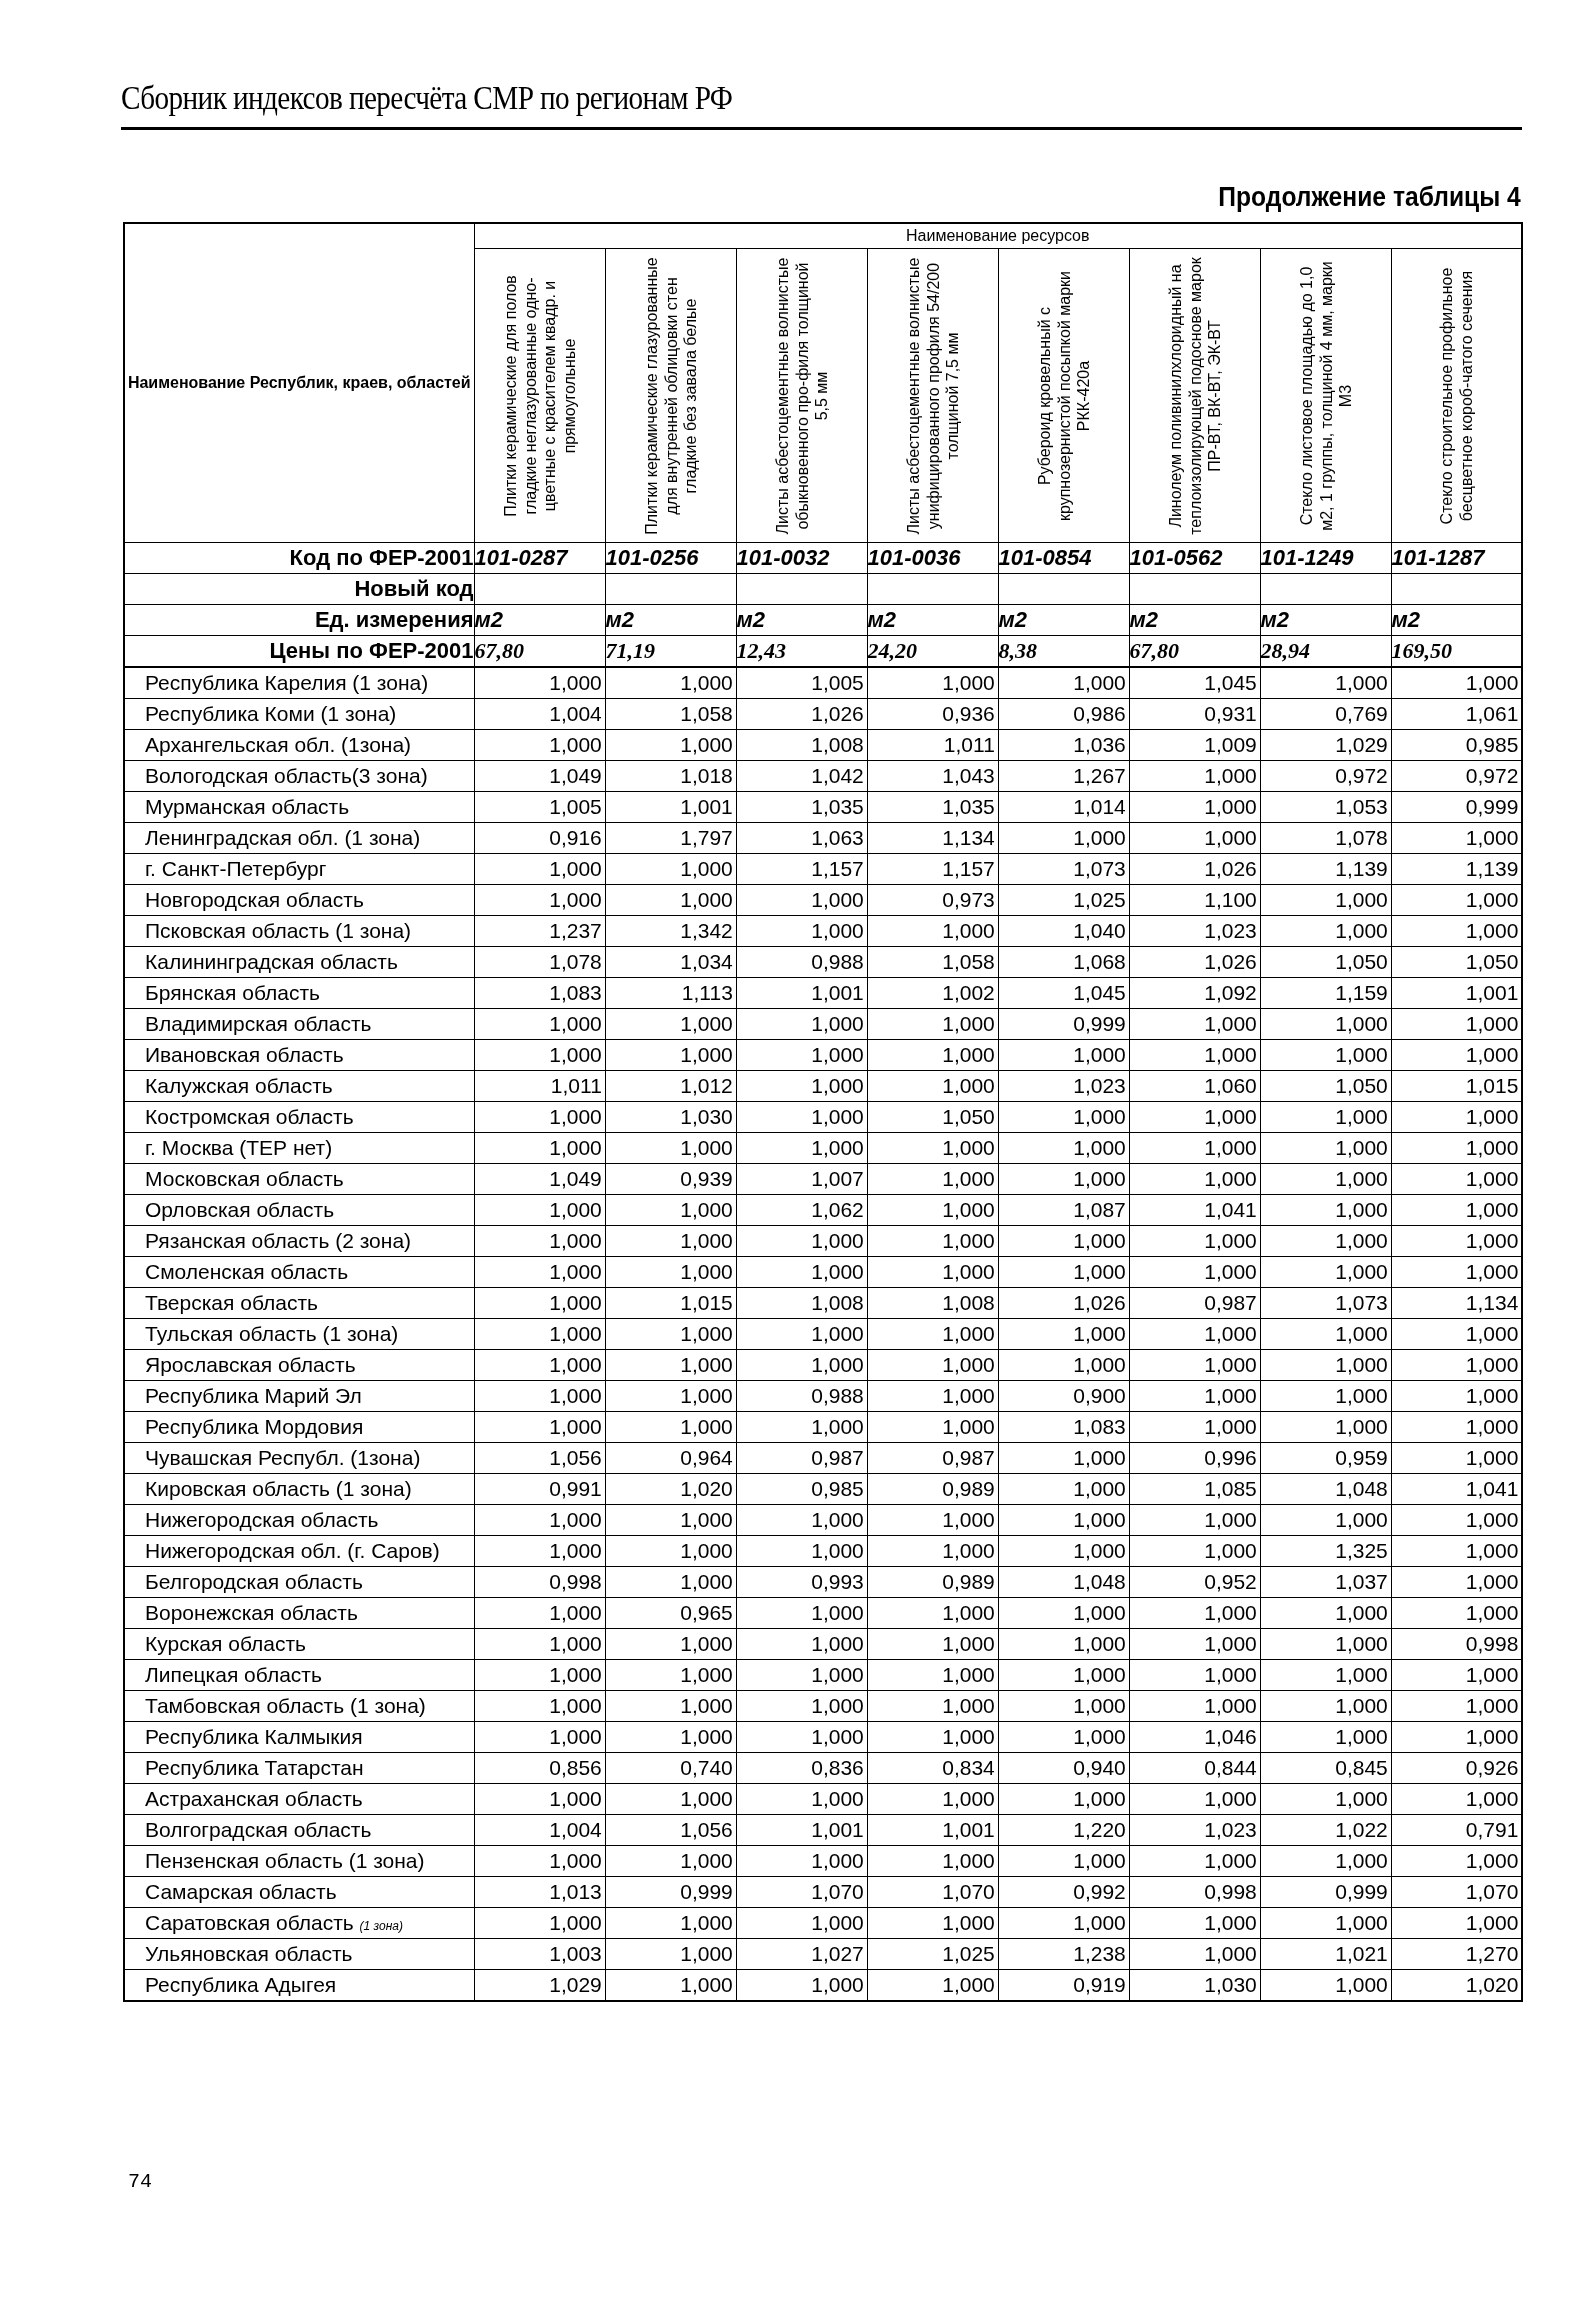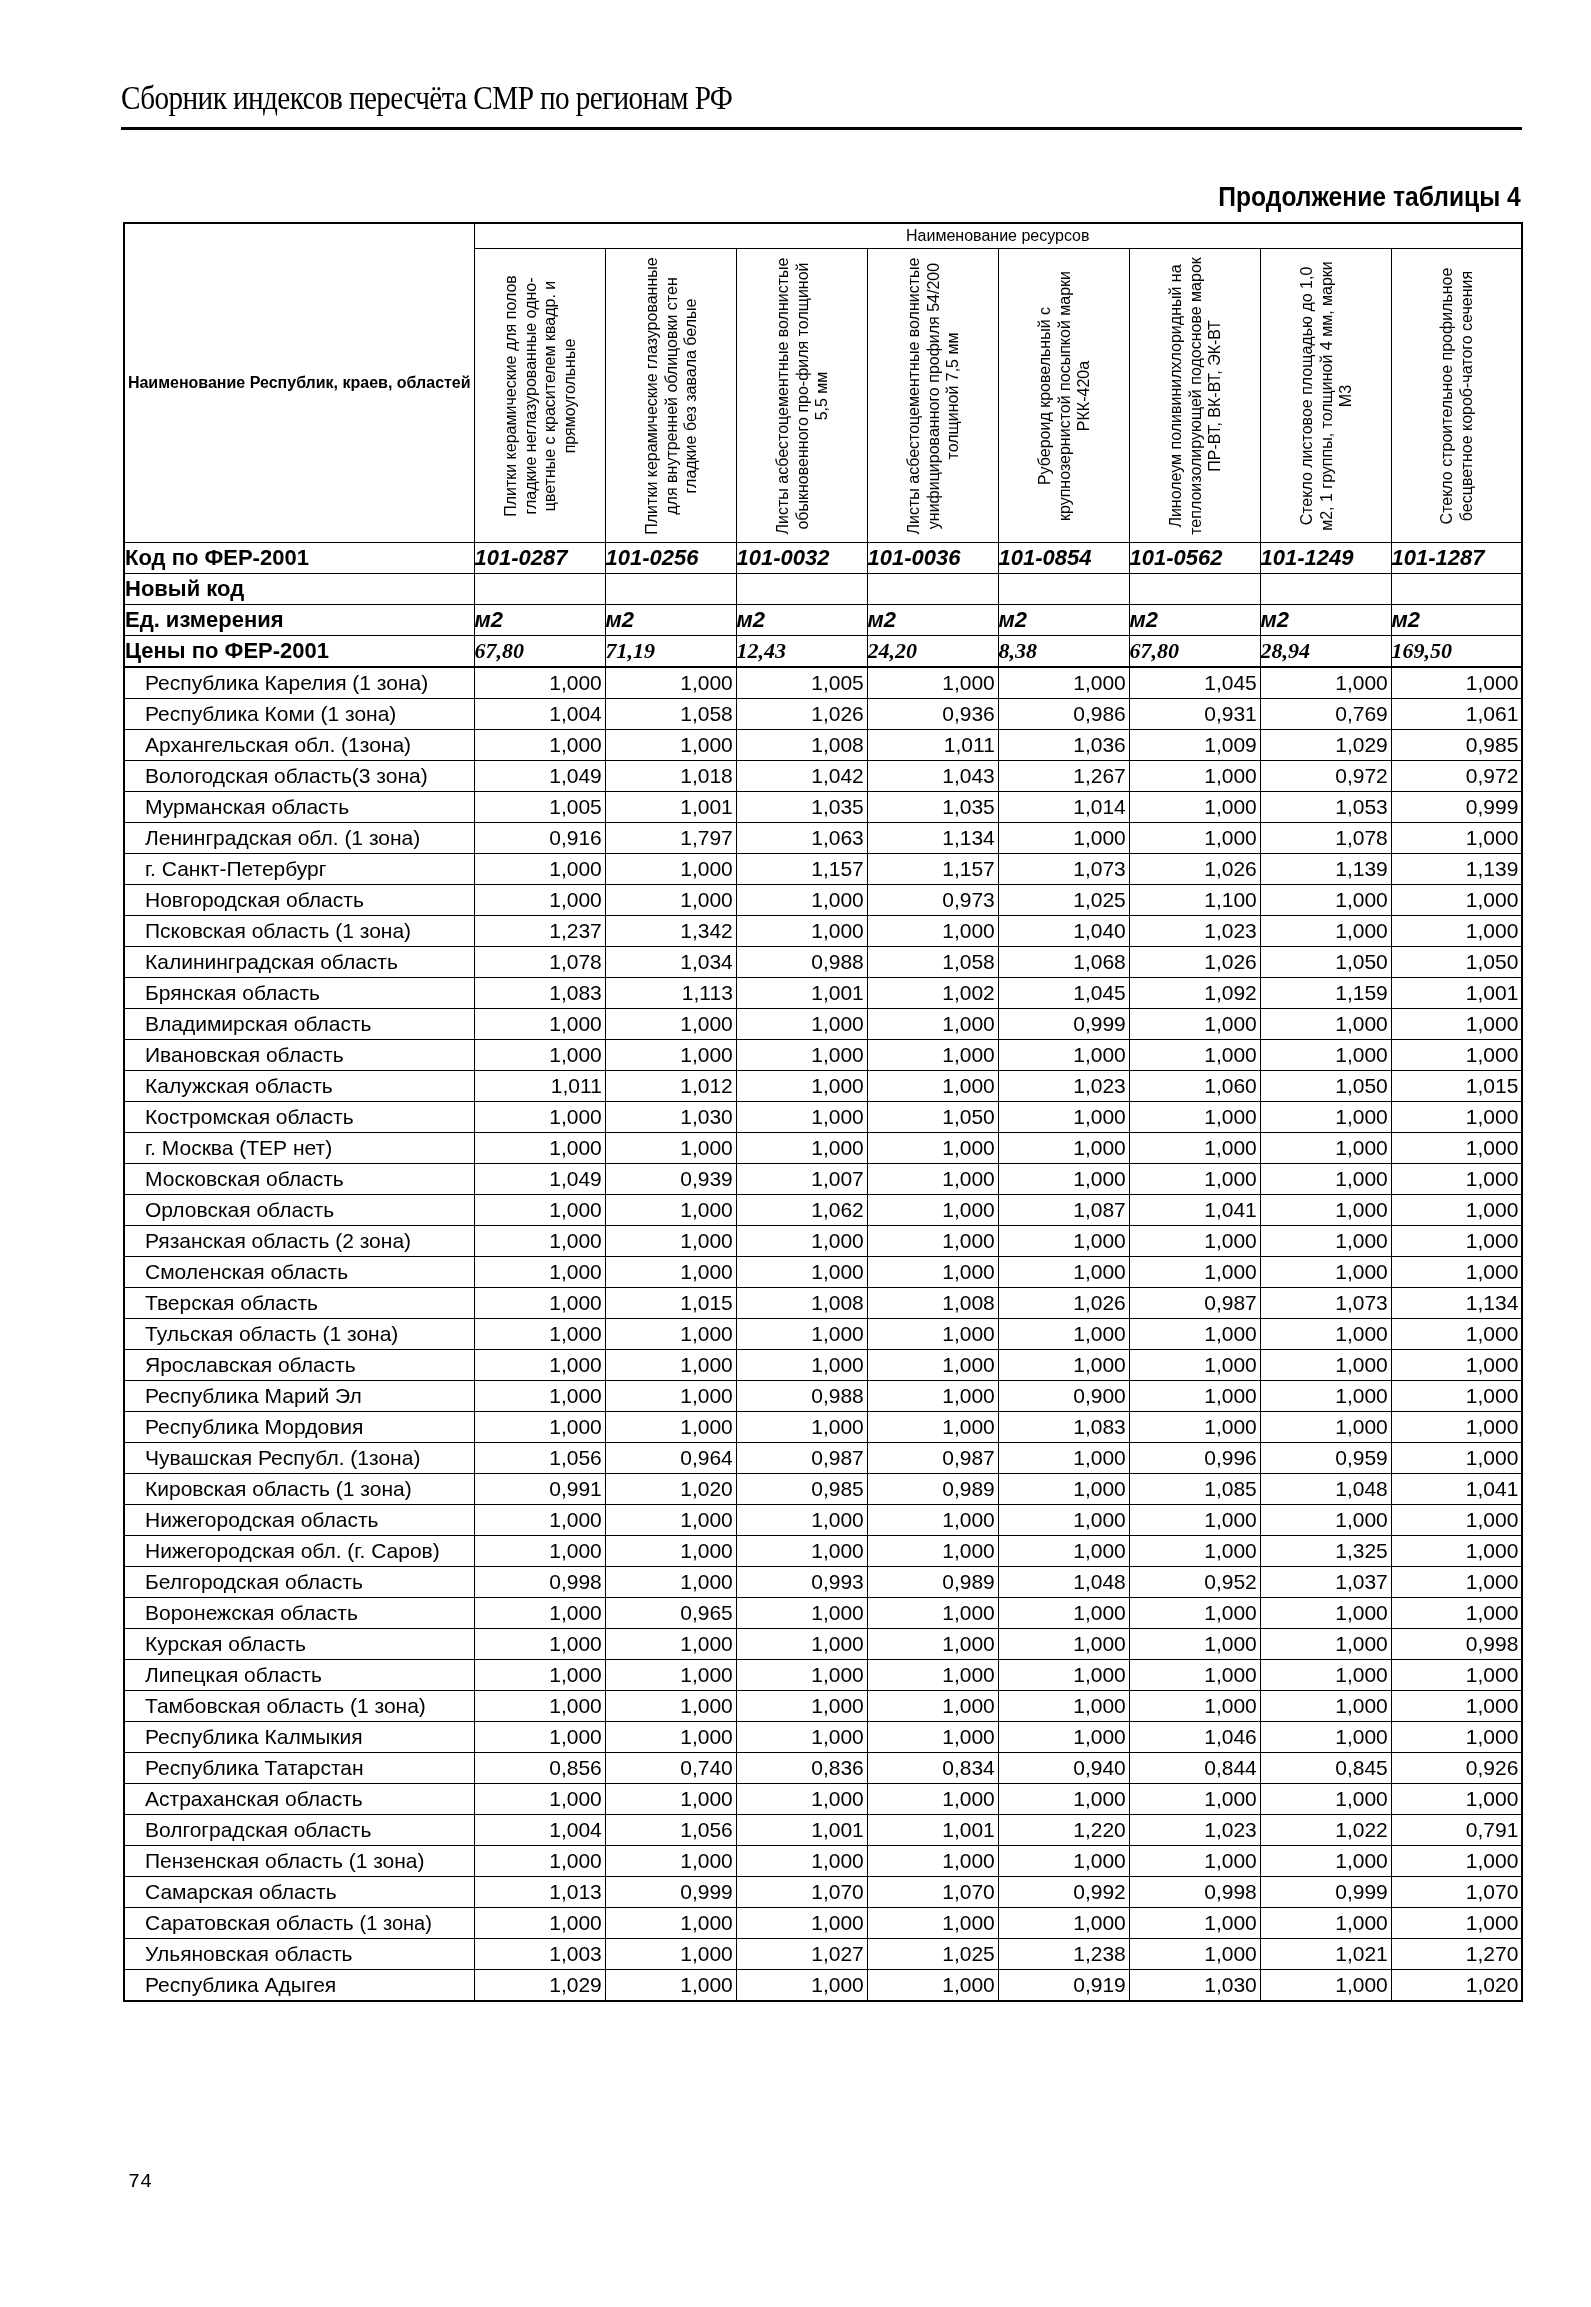--- a/index.html
+++ b/index.html
@@ -29,28 +29,28 @@
     vertical-align: middle; border-bottom: 2.7px solid #000;
   }
   th.group-head { height: 24px; font-weight: normal; font-size: 16px; text-align: center; margin-top: 31px; }
   th.rot-head { height: 293px; border-bottom: 2.7px solid #000; position: relative; font-weight: normal; }
   .rot-wrap {
     position: absolute; left: 50%; top: 50%;
     width: 283px; transform: translate(-50%, -50%) rotate(-90deg);
     text-align: center; font-size: 16px; line-height: 19.5px;
   }
   tr.meta td { height: 30px; font-weight: bold; font-size: 22px; }
-  tr.meta td.lab { padding-left: 0; text-align: left; }
+  tr.meta td.lab { padding-left: 0; text-align: right; }
   tr.meta td.val { text-align: left; font-style: italic; }
   tr.meta.price td.val { font-family: "Liberation Serif", serif; margin-top: 36px; }
   tr.meta.price td { border-bottom: 2.7px solid #000; }
   tr.row td { height: 30px; font-size: 21px; }
   tr.row td.lab { padding-left: 20px; text-align: left; white-space: nowrap; overflow: hidden; }
   tr.row td.val { text-align: right; padding-right: 2.7px; }
-  .lab-small { font-size: 20px; }
+  .lab-small { font-size: 12px; font-style: italic; }
   .page-num {
     position: absolute; left: 128px; top: 2170px;
     font-family: Liberation Mono, monospace; font-size: 20px;
   }
 </style>
 </head>
 <body>
 
 <div class="running-head">Сборник индексов пересчёта СМР  по регионам РФ</div>
 <div class="head-rule"></div>

